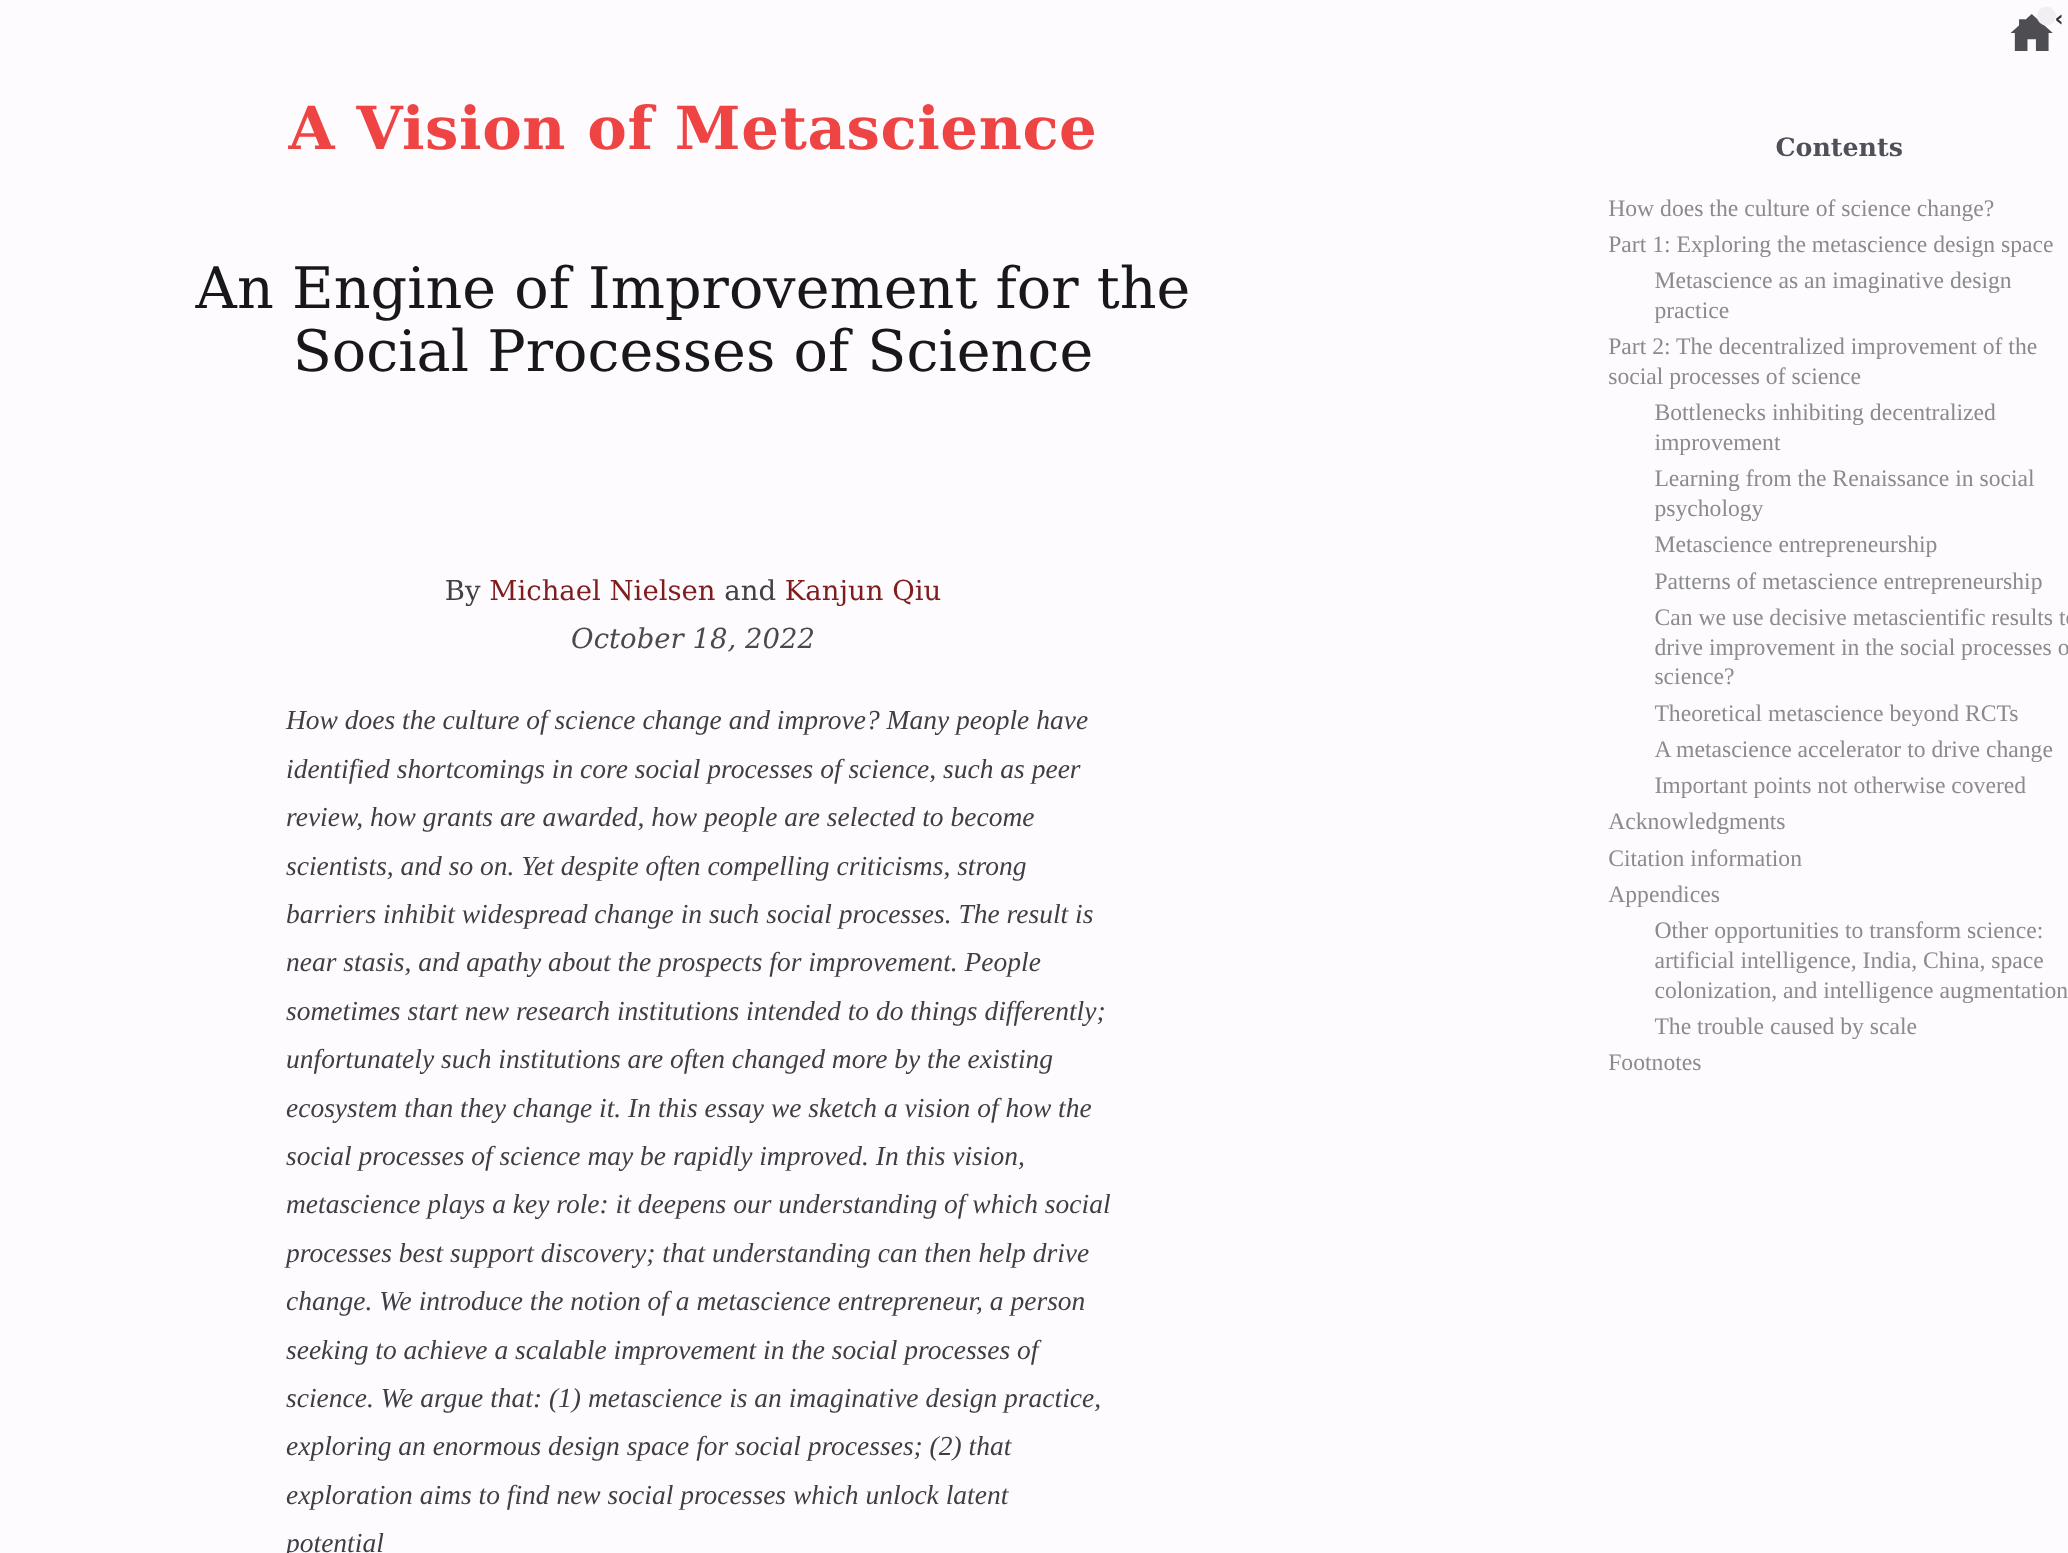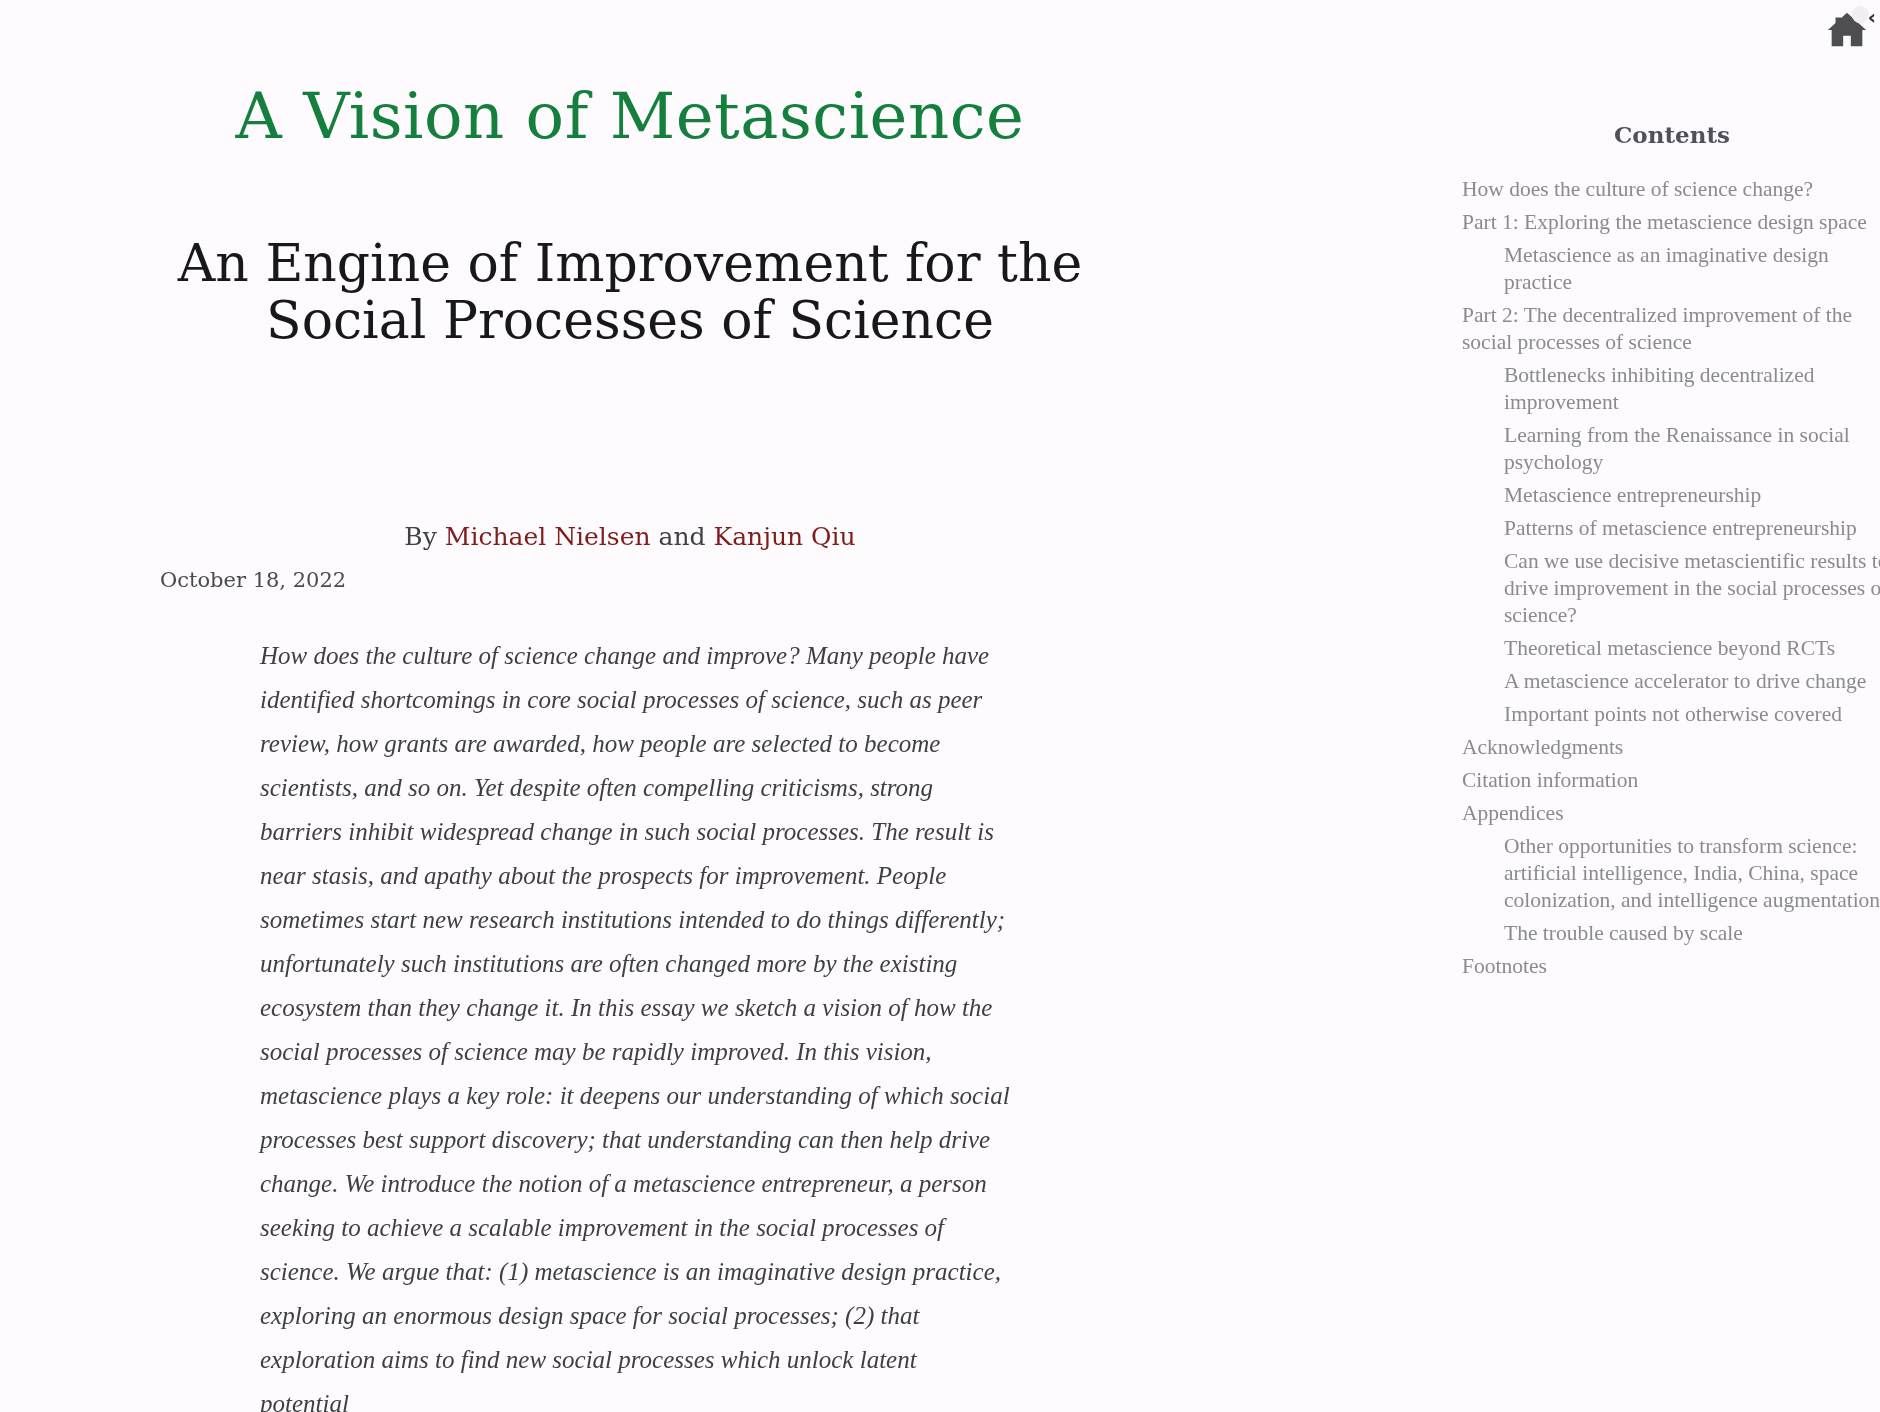--- a/index.html
+++ b/index.html
@@ -10,24 +10,24 @@
     font-family: "DejaVu Serif", serif;
     position: relative;
   }
 
   
   .article {
     position: absolute; left: 160px; top: 0; width: 940px;
   }
   .page-title {
     margin: 85px 0 0 0;
-    font-size: 64px; line-height: 62px;
-    font-weight: normal;
+    font-size: 54px; line-height: 62px;
+    font-weight: bold;
     text-align: center;
-    color: #15803d;
+    color: #ef4444;
     letter-spacing: 0.5px;
   }
   .page-subtitle {
     margin: 88px 0 0 0;
     font-size: 52px; line-height: 57px;
     font-weight: normal;
     text-align: center;
     color: #18181c;
   }
   .byline {
@@ -36,23 +36,24 @@
     font-size: 25px; line-height: 36px;
     color: #404045;
   }
   .byline a {
     color: #7f1d1d;
     text-decoration: none;
     cursor: pointer;
   }
   .pub-date {
     margin-top: 8px;
-    text-align: left;
-    font-size: 21px; line-height: 35px;
+    text-align: center;
+    font-size: 25px; line-height: 35px;
     color: #4a4a4e;
+    font-style: italic;
   }
   .abstract {
     margin: 36px 0 0 100px;
     width: 750px;
     font-family: "Liberation Serif", serif;
     font-style: italic;
     font-size: 25px;
     line-height: 44px;
     color: #3e3e44;
     text-align: left;

